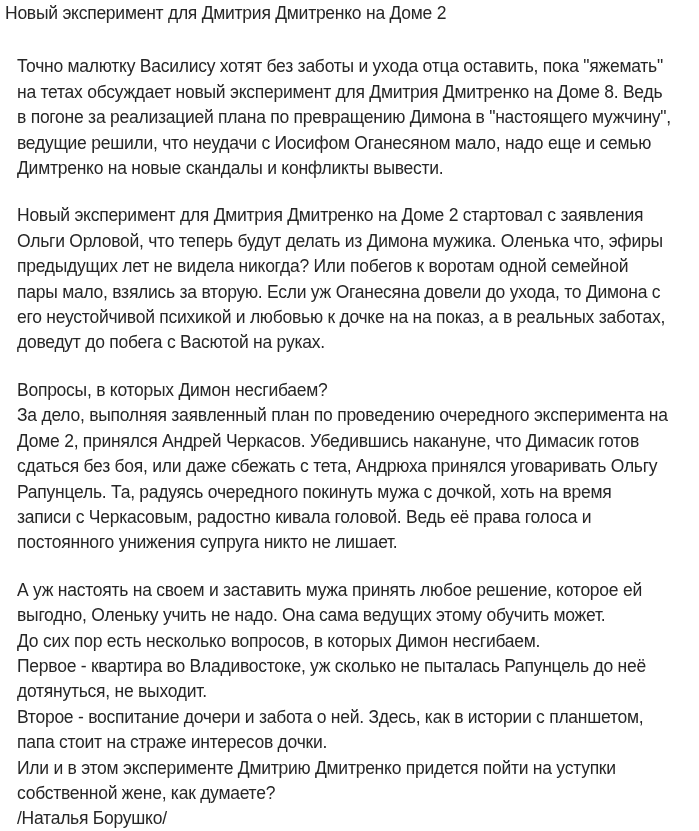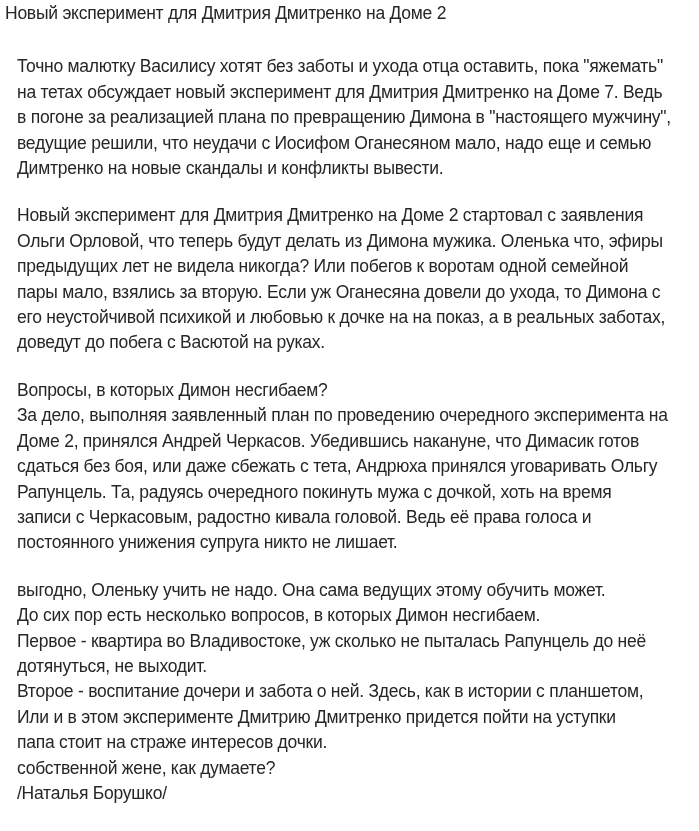--- a/index.html
+++ b/index.html
@@ -27,21 +27,21 @@
   .line { white-space: nowrap; }
 </style>
 </head>
 <body>
 
 <main class="article">
   <h1 class="title">Новый эксперимент для Дмитрия Дмитренко на Доме 2</h1>
 
   <div class="block">
     <div class="line">Точно малютку Василису хотят без заботы и ухода отца оставить, пока "яжемать"</div>
-    <div class="line">на тетах обсуждает новый эксперимент для Дмитрия Дмитренко на Доме 7. Ведь</div>
+    <div class="line">на тетах обсуждает новый эксперимент для Дмитрия Дмитренко на Доме 8. Ведь</div>
     <div class="line">в погоне за реализацией плана по превращению Димона в "настоящего мужчину",</div>
     <div class="line">ведущие решили, что неудачи с Иосифом Оганесяном мало, надо еще и семью</div>
     <div class="line">Димтренко на новые скандалы и конфликты вывести.</div>
   </div>
 
   <div class="block">
     <div class="line">Новый эксперимент для Дмитрия Дмитренко на Доме 2 стартовал с заявления</div>
     <div class="line">Ольги Орловой, что теперь будут делать из Димона мужика. Оленька что, эфиры</div>
     <div class="line">предыдущих лет не видела никогда? Или побегов к воротам одной семейной</div>
     <div class="line">пары мало, взялись за вторую. Если уж Оганесяна довели до ухода, то Димона с</div>
@@ -53,23 +53,24 @@
     <div class="line">Вопросы, в которых Димон несгибаем?</div>
     <div class="line">За дело, выполняя заявленный план по проведению очередного эксперимента на</div>
     <div class="line">Доме 2, принялся Андрей Черкасов. Убедившись накануне, что Димасик готов</div>
     <div class="line">сдаться без боя, или даже сбежать с тета, Андрюха принялся уговаривать Ольгу</div>
     <div class="line">Рапунцель. Та, радуясь очередного покинуть мужа с дочкой, хоть на время</div>
     <div class="line">записи с Черкасовым, радостно кивала головой. Ведь её права голоса и</div>
     <div class="line">постоянного унижения супруга никто не лишает.</div>
   </div>
 
   <div class="block">
+    <div class="line">А уж настоять на своем и заставить мужа принять любое решение, которое ей</div>
     <div class="line">выгодно, Оленьку учить не надо. Она сама ведущих этому обучить может.</div>
     <div class="line">До сих пор есть несколько вопросов, в которых Димон несгибаем.</div>
     <div class="line">Первое - квартира во Владивостоке, уж сколько не пыталась Рапунцель до неё</div>
     <div class="line">дотянуться, не выходит.</div>
     <div class="line">Второе - воспитание дочери и забота о ней. Здесь, как в истории с планшетом,</div>
+    <div class="line">папа стоит на страже интересов дочки.</div>
     <div class="line">Или и в этом эксперименте Дмитрию Дмитренко придется пойти на уступки</div>
-    <div class="line">папа стоит на страже интересов дочки.</div>
     <div class="line">собственной жене, как думаете?</div>
     <div class="line">/Наталья Борушко/</div>
   </div>
 </main>
 
 </body></html>

